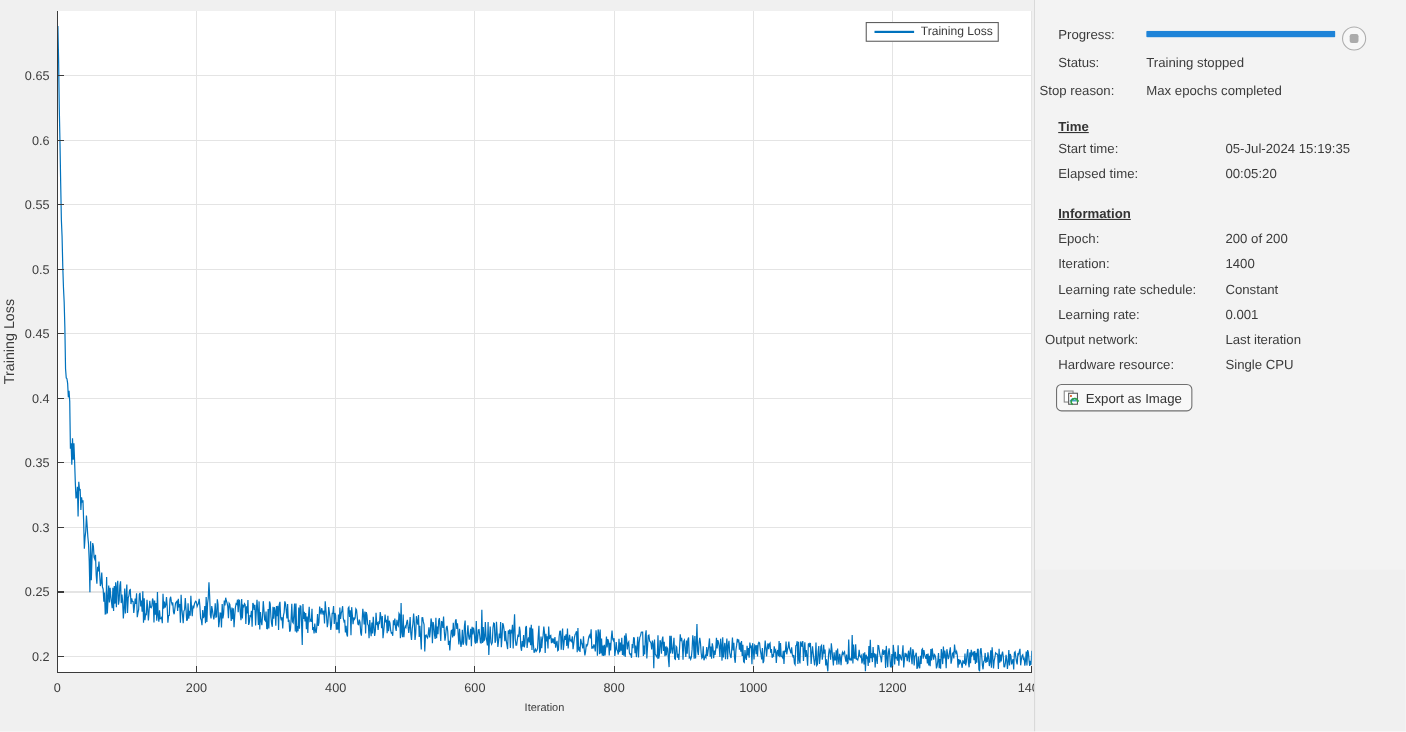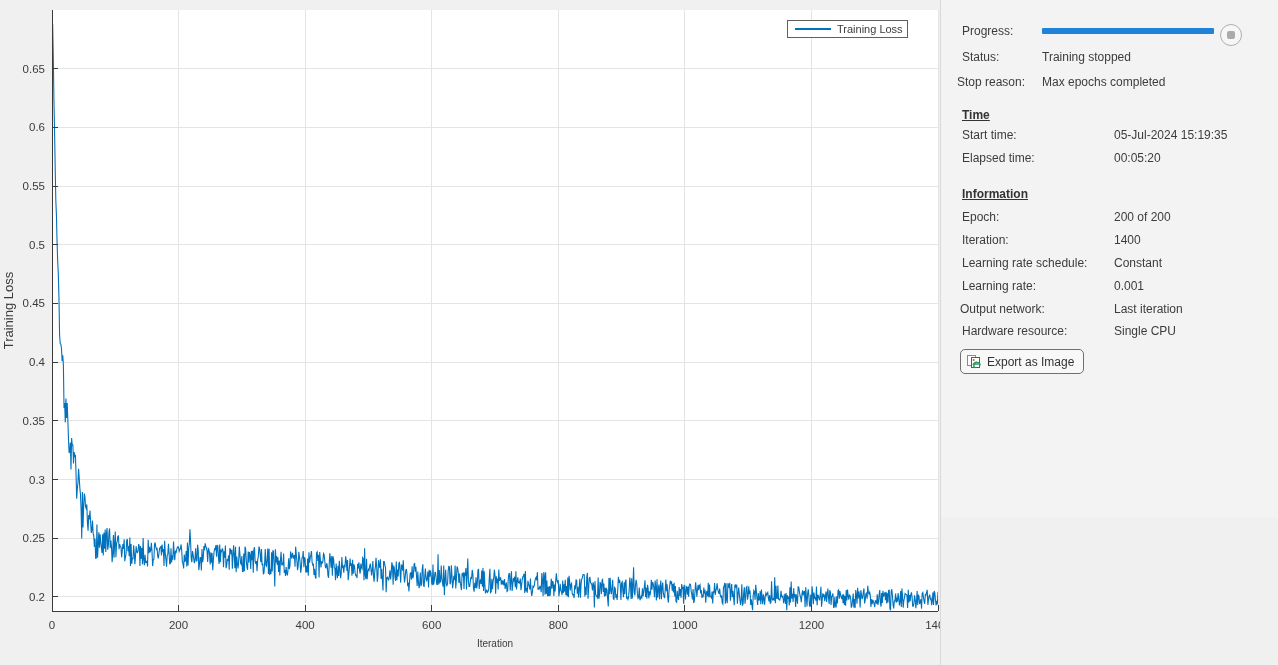--- a/index.html
+++ b/index.html
@@ -141,21 +141,21 @@
   <div class="progress-track">
     <div class="progress-fill" id="progress-fill" style="width: 100%; background: rgb(30, 131, 216);"></div>
   </div>
   <div class="stop-button">
     <div class="stop-square"></div>
   </div>
 
   <div class="p-abs p-label" style="left:21px;top:50px;">Status:</div>
   <div class="p-abs p-value" style="left:101px;top:50px;">Training stopped</div>
 
-  <div class="p-abs p-label" style="left:16px;top:75px;">Stop reason:</div>
+  <div class="p-abs p-label" style="left:4px;top:75px;">Stop reason:</div>
   <div class="p-abs p-value" style="left:101px;top:75px;">Max epochs completed</div>
 
   <div class="p-abs p-header" style="left:21px;top:108px;">Time</div>
 
   <div class="p-abs p-label" style="left:21px;top:128px;">Start time:</div>
   <div class="p-abs p-value" style="left:173px;top:128px;">05-Jul-2024 15:19:35</div>
 
   <div class="p-abs p-label" style="left:21px;top:151px;">Elapsed time:</div>
   <div class="p-abs p-value" style="left:173px;top:151px;">00:05:20</div>
 
@@ -166,21 +166,21 @@
 
   <div class="p-abs p-label" style="left:21px;top:233px;text-align:right;">Iteration:</div>
   <div class="p-abs p-value" style="left:173px;top:233px;">1400</div>
 
   <div class="p-abs p-label" style="left:21px;top:256px;">Learning rate schedule:</div>
   <div class="p-abs p-value" style="left:173px;top:256px;">Constant</div>
 
   <div class="p-abs p-label" style="left:21px;top:279px;">Learning rate:</div>
   <div class="p-abs p-value" style="left:173px;top:279px;">0.001</div>
 
-  <div class="p-abs p-label" style="left:19px;top:302px;text-align:right;">Output network:</div>
+  <div class="p-abs p-label" style="left:9px;top:302px;text-align:right;">Output network:</div>
   <div class="p-abs p-value" style="left:173px;top:302px;">Last iteration</div>
 
   <div class="p-abs p-label" style="left:21px;top:324px;">Hardware resource:</div>
   <div class="p-abs p-value" style="left:173px;top:324px;text-align:right;">Single CPU</div>
 
   <button class="export-button">
     <span class="export-icon">
       <svg width="16" height="16" viewBox="0 0 16 16">
         <rect x="1.5" y="1.5" width="8" height="10" fill="#ffffff" stroke="#8a8a8a" stroke-width="1"></rect>
         <rect x="5.5" y="3.5" width="8" height="10" fill="#ffffff" stroke="#5a5a5a" stroke-width="1"></rect>

